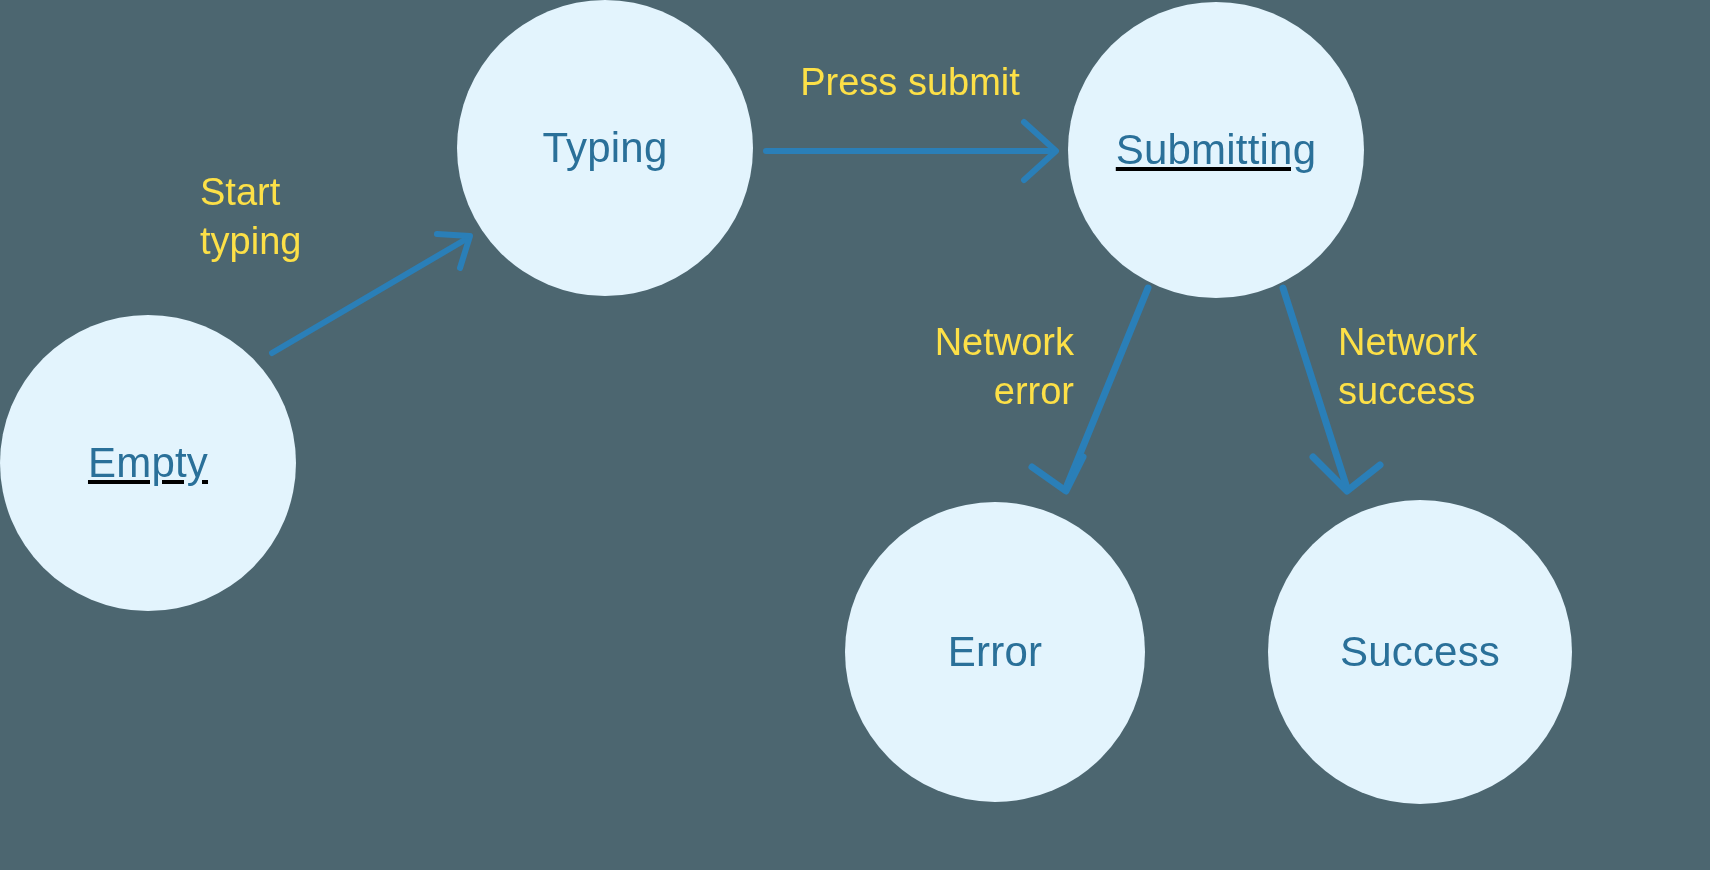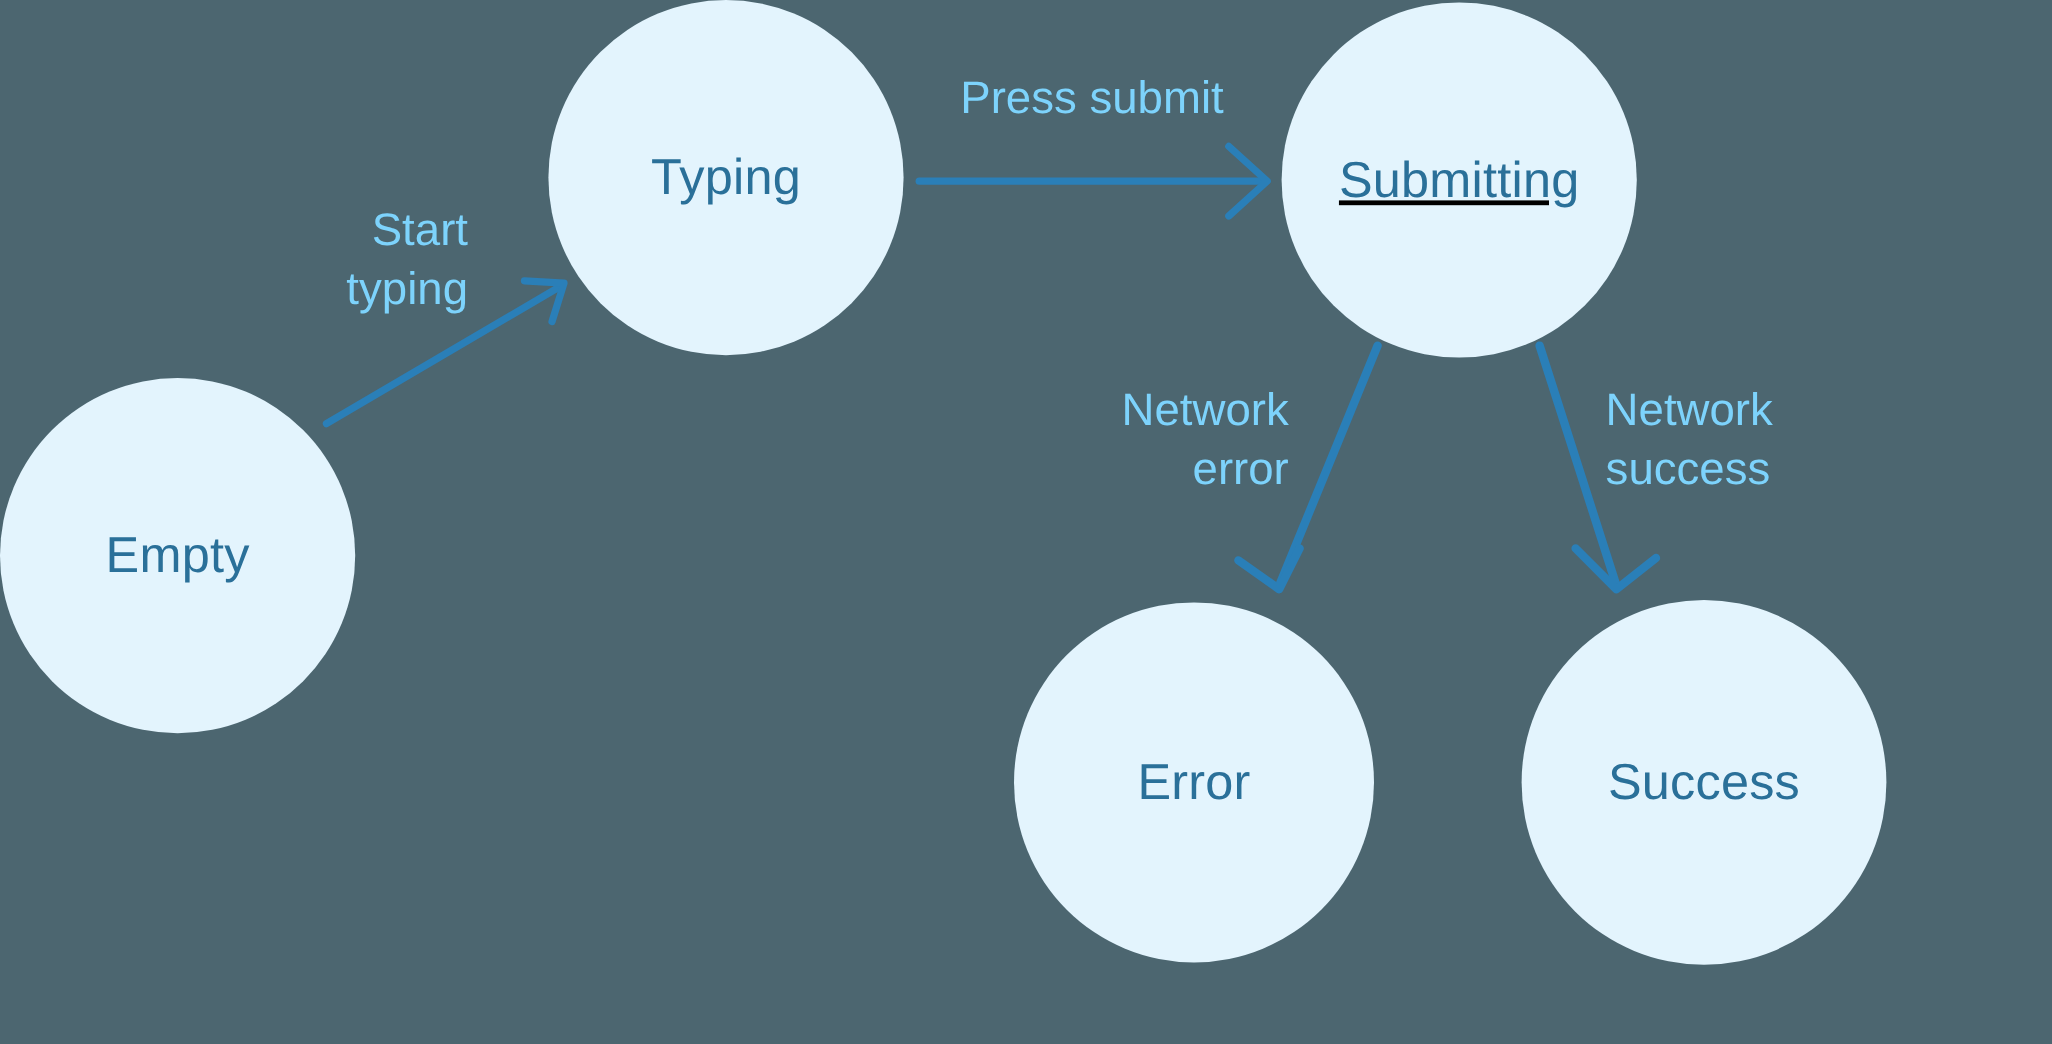--- a/index.html
+++ b/index.html
@@ -37,31 +37,31 @@
   .node-label {
     color: #2a7099;
     font-size: 42px;
     font-weight: 400;
     letter-spacing: 0.2px;
     line-height: 1;
     white-space: nowrap;
   }
   .edge-label {
     position: absolute;
-    color: #7dd3fc;
+    color: #fde047;
     font-size: 38px;
     font-weight: 400;
     line-height: 1.28;
     white-space: pre-line;
   }
   .lbl-start-typing {
     left: 200px;
     top: 168px;
     width: 190px;
-    text-align: right;
+    text-align: left;
   }
   .lbl-press-submit {
     left: 780px;
     top: 58px;
     width: 260px;
     text-align: center;
   }
   .lbl-network-error {
     left: 878px;
     top: 318px;
@@ -96,21 +96,21 @@
       <line x1="1148" y1="288" x2="1066" y2="488" stroke="#2a7fb8" stroke-width="7" stroke-linecap="round"></line>
       <polyline points="1032,467 1066,491 1083,457" fill="none" stroke="#2a7fb8" stroke-width="7" stroke-linecap="round" stroke-linejoin="round"></polyline>
     </g>
 
     <g>
       <line x1="1283" y1="288" x2="1347" y2="488" stroke="#2a7fb8" stroke-width="7" stroke-linecap="round"></line>
       <polyline points="1313,457 1347,491 1380,465" fill="none" stroke="#2a7fb8" stroke-width="7" stroke-linecap="round" stroke-linejoin="round"></polyline>
     </g>
   </svg>
 
-  <div class="node" style="left:0px; top:315px; width:296px; height:296px;">
+  <div class="node" style="left:0px; top:315px; width:296px; height:296px;text-decoration:underline;">
     <span class="node-label">Empty</span>
   </div>
 
   <div class="node" style="left:457px; top:0px; width:296px; height:296px;">
     <span class="node-label">Typing</span>
   </div>
 
   <div class="node" style="left:1068px; top:2px; width:296px; height:296px;text-decoration:underline;">
     <span class="node-label">Submitting</span>
   </div>

